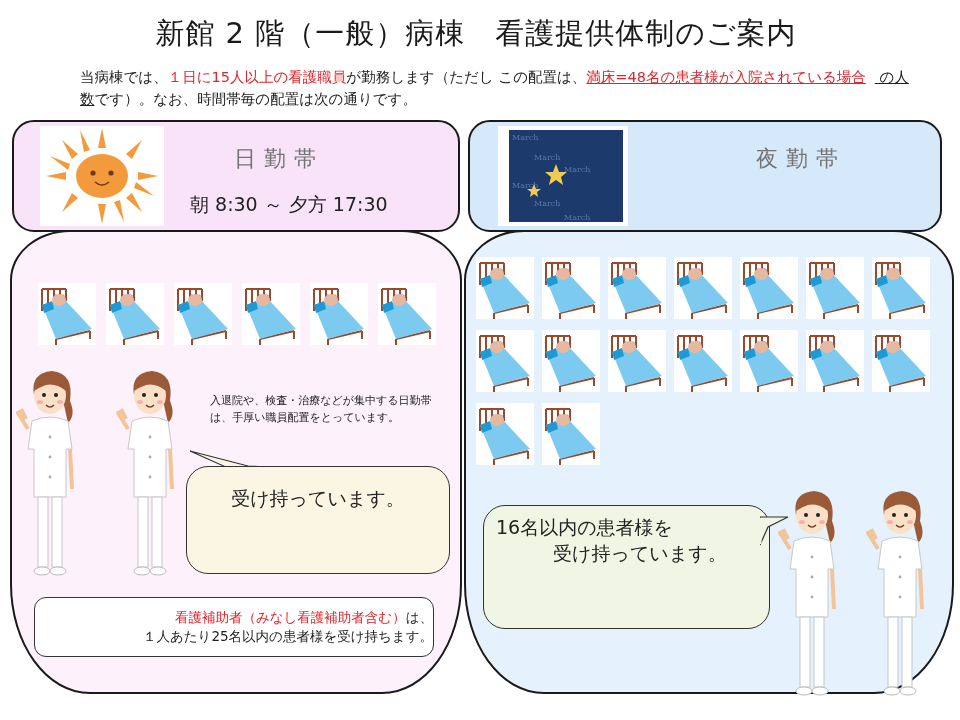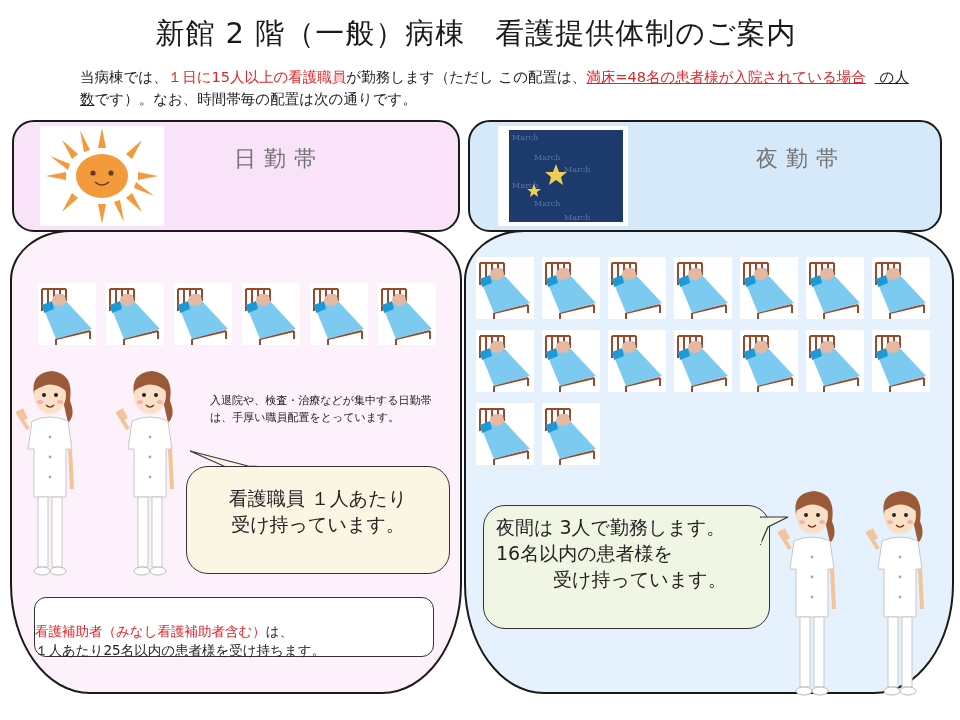--- a/index.html
+++ b/index.html
@@ -48,21 +48,21 @@
   .bubble {
     border:1.5px solid #333; border-radius:22px; font-size:19px; line-height:26px; color:#222;
   }
   .bubble-day { left:186px; top:466px; width:262px; height:106px; background:#fbf5e4; text-align:center; }
   .bubble-night { left:483px; top:505px; width:285px; height:122px; background:#f0f6e3; }
   .bubble-day .inner { padding-top:18px; }
   .bubble-night .inner { padding:8px 0 0 12px; }
 
   .aide-box {
     left:34px; top:597px; width:400px; height:60px; background:#fff; border:1.5px solid #333; border-radius:12px;
-    text-align:left; font-size:13.5px; line-height:19px; padding-top:24px; box-sizing:border-box;
+    text-align:right; font-size:13.5px; line-height:19px; padding-top:10px; box-sizing:border-box;
   }
 </style>
 </head>
 <body>
 
 <div class="abs title">新館 2 階（一般）病棟　看護提供体制のご案内</div>
 
 <div class="abs intro">
   <span>当病棟では、</span><span class="red">１日に15人以上の看護職員</span><span>が勤務します（ただし この配置は、</span><span class="red-u">満床=48名の患者様が入院されている場合</span><span class="blk-u"> の人数</span><span>です）。なお、時間帯毎の配置は次の通りです。</span>
 </div>
@@ -84,20 +84,21 @@
         <polygon points="10,30 30,38 28,44"></polygon>
         <polygon points="114,70 94,62 96,56"></polygon>
         <ellipse cx="62" cy="50" rx="26" ry="22"></ellipse>
       </g>
       <circle cx="53" cy="47" r="2.6" fill="#6b3a1c"></circle>
       <circle cx="71" cy="47" r="2.6" fill="#6b3a1c"></circle>
       <path d="M55 56 Q62 62 69 56" stroke="#6b3a1c" stroke-width="1.6" fill="none"></path>
     </svg>
   </div>
   <div class="abs hdr-title" style="left:220px;top:22px;">日勤帯</div>
+  <div class="abs hdr-time" style="left:176px;top:70px;">朝 8:30 ～ 夕方 17:30</div>
 </div>
 
 <div class="abs hdr hdr-night">
   <div class="abs hdr-img" style="left:28px;top:4px;width:124px;height:100px;padding-left:6px;">
     <svg viewBox="0 0 124 100" width="124" height="100">
       <rect x="5" y="4" width="114" height="92" fill="#1c3a6b"></rect>
       <g fill="#5a78a8" font-family="DejaVu Serif, serif" font-size="8">
         <text x="8" y="14">March</text>
         <text x="30" y="34">March</text>
         <text x="60" y="46">March</text>
@@ -586,35 +587,33 @@
   </svg>
 </div>
 
 <div class="abs note">入退院や、検査・治療などが集中する日勤帯は、手厚い職員配置をとっています。</div>
 
 <svg class="abs" style="left:188px;top:448px;" width="110" height="22">
   <polygon points="2,3 60,18 100,20 40,20" fill="#fbf5e4" stroke="#333" stroke-width="1.2"></polygon>
 </svg>
 <div class="abs bubble bubble-day">
   <div class="inner">
-    <div>看護職員 １人あたり</div>
     <div>受け持っています。</div>
   </div>
 </div>
 
 <div class="abs aide-box">
   <div>
     <span class="red">看護補助者（みなし看護補助者含む）</span><span>は、</span>
   </div>
   <div>１人あたり25名以内の患者様を受け持ちます。</div>
 </div>
 
 <div class="abs bubble bubble-night">
   <div class="inner">
-    <div>夜間は 3人で勤務します。</div>
     <div>16名以内の患者様を</div>
     <div>　　　受け持っています。</div>
   </div>
 </div>
 <svg class="abs" style="left:760px;top:515px;" width="30" height="40">
   <polygon points="0,2 28,2 8,12 0,30" fill="#f0f6e3" stroke="#333" stroke-width="1.2"></polygon>
   <line x1="0" y1="3" x2="0" y2="29" stroke="#f0f6e3" stroke-width="3"></line>
 </svg>
 
 <div class="nurse" style="left:778px;top:485px;">

